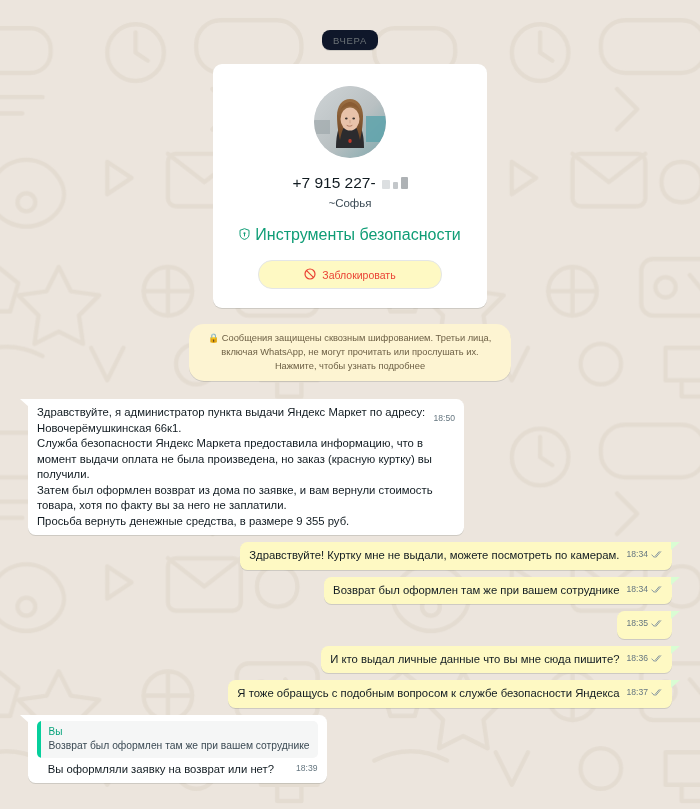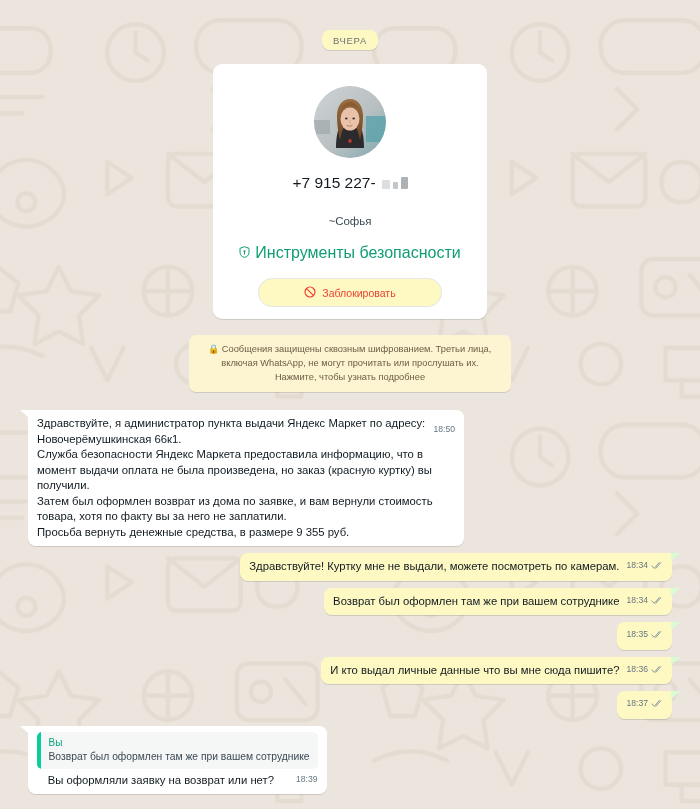--- a/index.html
+++ b/index.html
@@ -19,68 +19,68 @@
   #scroll{
     position:relative;z-index:1;
     width:700px;height:809px;
     box-sizing:border-box;
     padding:0 0 4px 0;
   }
 
   
   .day-row{display:flex;justify-content:center;padding:30px 0 14px;}
   .day-pill{
-    background:#fef9c3;color:#6b7276;
+    background:#0f172a;color:#6b7276;
     font-size:9.5px;letter-spacing:.7px;
     padding:5px 11px 4px;border-radius:8px;
     box-shadow:0 1px 0.5px rgba(11,20,26,.13);
     text-transform:uppercase;
   }
 
   
   .card-row{display:flex;justify-content:center;}
   .contact-card{
     width:274px;background:#fff;border-radius:9px;
     box-shadow:0 1px 0.5px rgba(11,20,26,.13);
-    padding:22px 16px 12px;
+    padding:22px 16px 19px;
     text-align:center;box-sizing:border-box;
   }
   .avatar{
     width:72px;height:72px;border-radius:50%;
     margin:0 auto 16px;overflow:hidden;position:relative;
     background:#c9cdd1;
   }
   .avatar svg{display:block;width:72px;height:72px;}
   .phone{
     font-size:15.5px;color:#111b21;
     display:flex;align-items:center;justify-content:center;gap:4px;
     font-weight:400;
   }
   .redact{display:inline-flex;align-items:flex-end;gap:3px;margin-left:2px;}
   .redact i{display:block;background:#c9ccce;border-radius:1px;}
   .redact i.b1{width:8px;height:9px;background:#dcdfe1;}
   .redact i.b2{width:5px;height:7px;background:#c3c7ca;}
   .redact i.b3{width:7px;height:12px;background:#aeb2b5;}
-  .pushname{font-size:11.5px;color:#3b4a54;margin-top:23px;}
+  .pushname{font-size:11.5px;color:#3b4a54;margin-top:5px;}
   .meta{font-size:9.5px;color:#667781;margin-top:13px;}
   .sectools{
     margin-top:17px;font-size:16px;color:#0f9d76;
     display:flex;align-items:center;justify-content:center;gap:5px;
   }
   .block-btn{
     margin:16px auto 0;width:182px;height:27px;
     border:1px solid #e4e6e7;border-radius:14px;
     display:flex;align-items:center;justify-content:center;gap:6px;
     color:#ea4335;font-size:10.5px;background:#fef9c3;
   }
 
   
   .enc-row{display:flex;justify-content:center;padding:16px 0 18px;}
   .enc{
-    width:322px;background:#fdf4d2;border-radius:7px;
+    width:322px;background:#fdf4d2;border-radius:15px;
     padding:7px 14px 8px;box-sizing:border-box;
     color:#6d6045;font-size:9.3px;line-height:14px;
     text-align:center;
     box-shadow:0 1px 0.5px rgba(11,20,26,.13);
   }
   .enc .lock{font-size:9px;margin-right:2px;}
 
   
   .msgs{padding:0 28px;}
   .row{display:flex;margin-bottom:7px;}
@@ -310,20 +310,21 @@
           <span class="time">18:36</span>
           <svg class="ticks" viewBox="0 0 16 11" aria-hidden="true">
             <path d="M1 6l3 3 6-7M6 9l6-7" fill="none" stroke="#8696a0" stroke-width="1.2" stroke-linecap="round" stroke-linejoin="round"></path>
           </svg>
         </span>
       </div>
     </div>
 
     <div class="row out">
       <div class="bubble out oneline">
+        <span class="text">Я тоже обращусь с подобным вопросом к службе безопасности Яндекса</span>
         <span class="metaline">
           <span class="time">18:37</span>
           <svg class="ticks" viewBox="0 0 16 11" aria-hidden="true">
             <path d="M1 6l3 3 6-7M6 9l6-7" fill="none" stroke="#8696a0" stroke-width="1.2" stroke-linecap="round" stroke-linejoin="round"></path>
           </svg>
         </span>
       </div>
     </div>
 
     <div class="row in">

